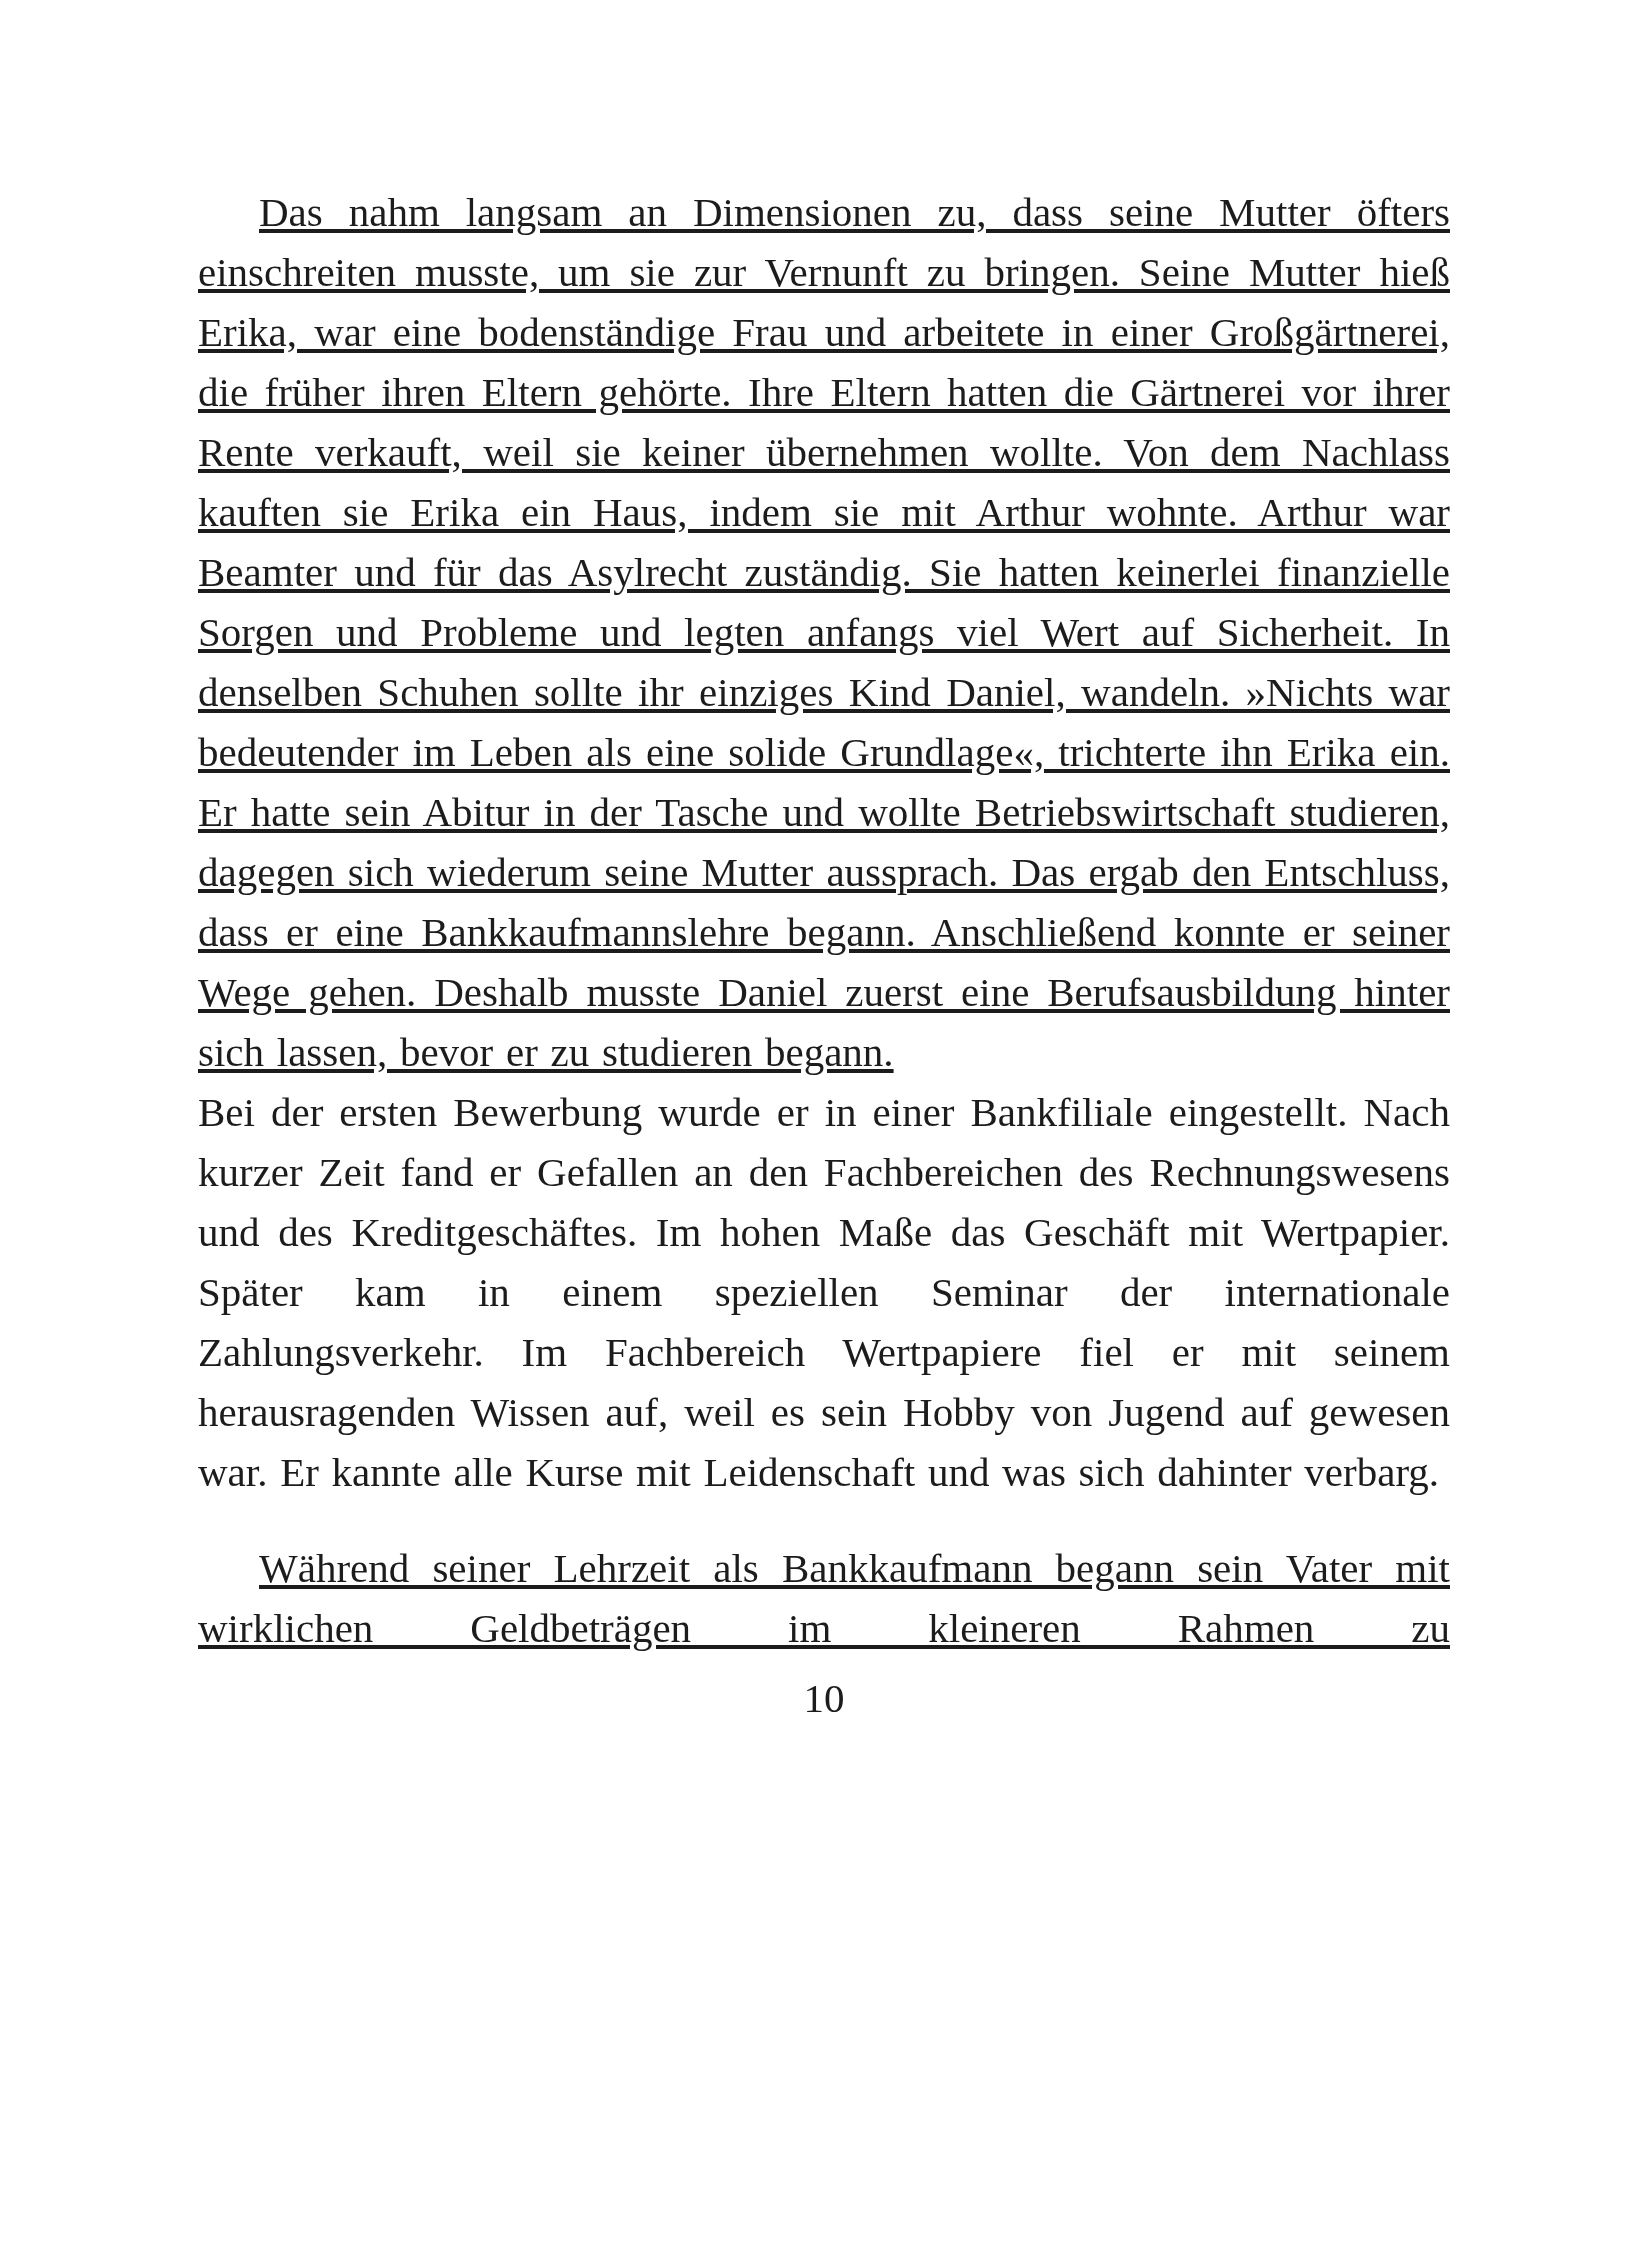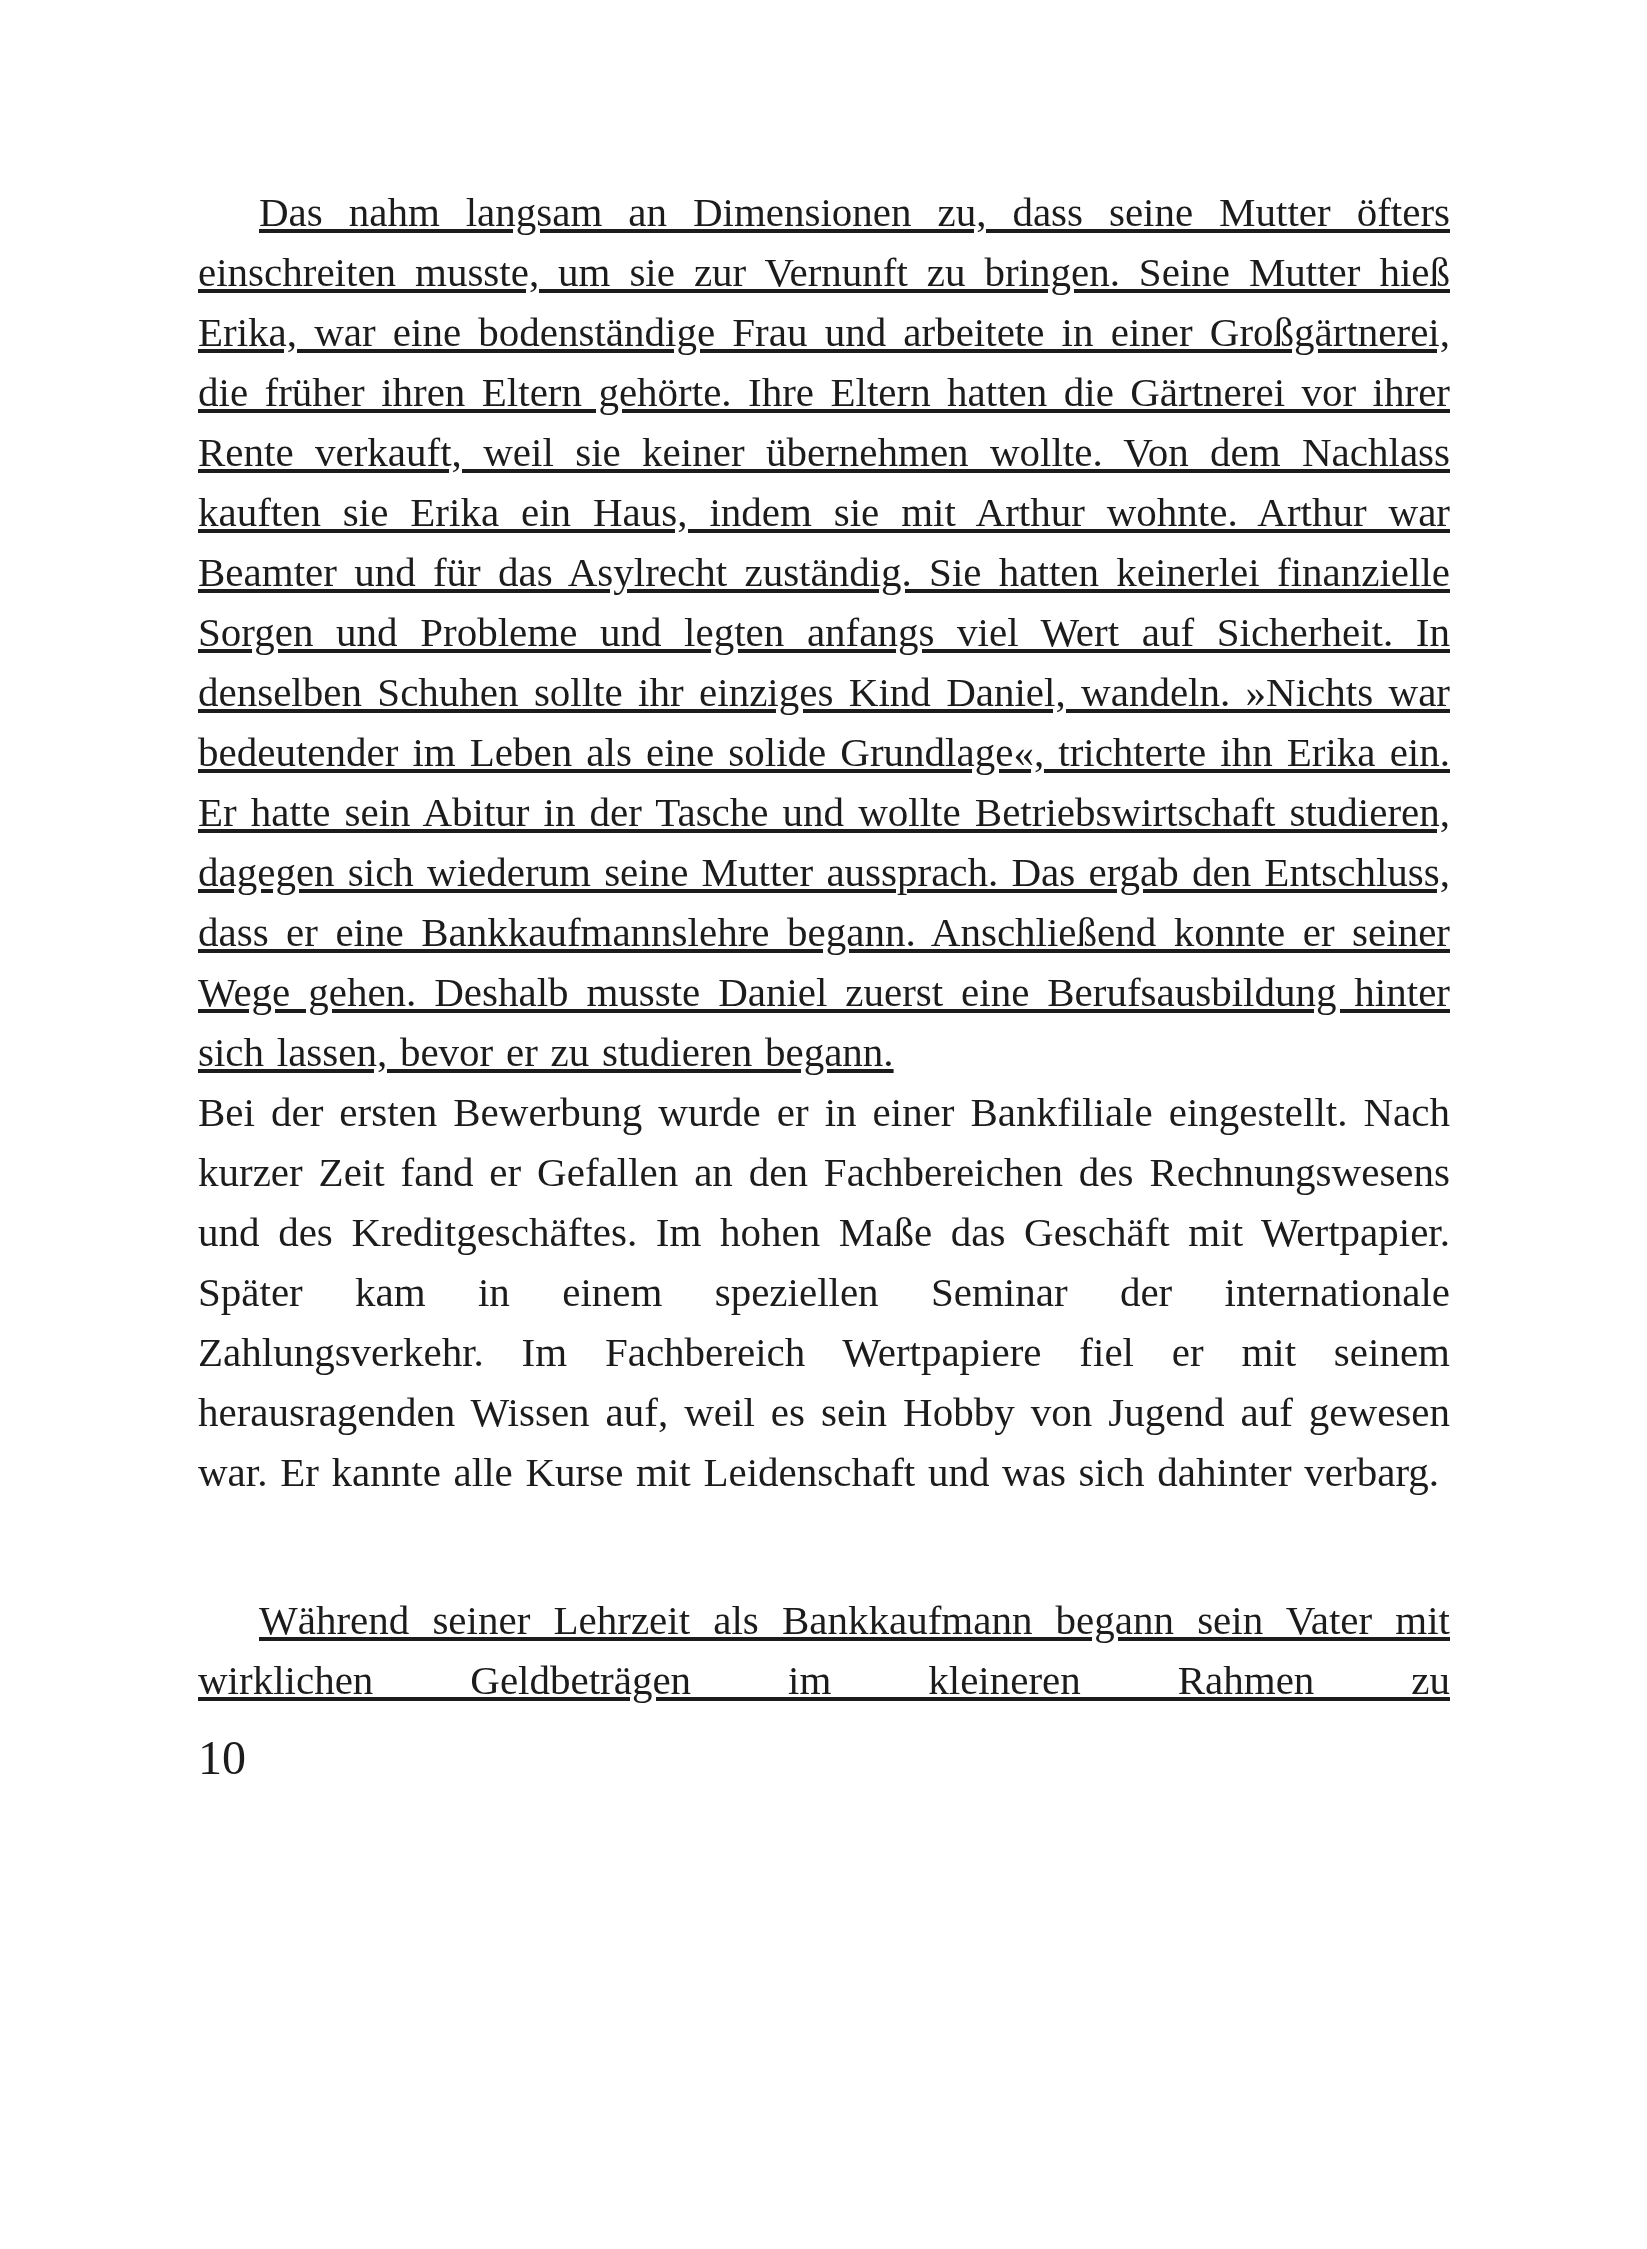--- a/index.html
+++ b/index.html
@@ -23,29 +23,29 @@
     margin: 0;
     text-align: justify;
     hyphens: none;
     word-spacing: 0.06em;
   }
   .para.indent {
     text-indent: 61px;
     text-decoration: underline;
   }
   .para.gap-before {
-    margin-top: 88px;
+    margin-top: 36px;
   }
   .para.justify-last {
     text-align-last: justify;
   }
   .page-number {
-    margin-top: 18px;
-    text-align: left;
-    font-size: 48px;
+    margin-top: 10px;
+    text-align: center;
+    font-size: 41px;
     line-height: 60px;
   }
 </style>
 </head>
 <body>
 
 <div class="book-page">
 
 
   <p class="para indent">Das nahm langsam an Dimensionen zu, dass seine Mutter öfters einschreiten musste, um sie zur Vernunft zu bringen. Seine Mutter hieß Erika, war eine bodenständige Frau und arbeitete in einer Großgärtnerei, die früher ihren Eltern gehörte. Ihre Eltern hatten die Gärtnerei vor ihrer Rente verkauft, weil sie keiner übernehmen wollte. Von dem Nachlass kauften sie Erika ein Haus, indem sie mit Arthur wohnte. Arthur war Beamter und für das Asylrecht zuständig. Sie hatten keinerlei finanzielle Sorgen und Probleme und legten anfangs viel Wert auf Sicherheit. In denselben Schuhen sollte ihr einziges Kind Daniel, wandeln. »Nichts war bedeutender im Leben als eine solide Grundlage«, trichterte ihn Erika ein. Er hatte sein Abitur in der Tasche und wollte Betriebswirtschaft studieren, dagegen sich wiederum seine Mutter aussprach. Das ergab den Entschluss, dass er eine Bankkaufmannslehre begann. Anschließend konnte er seiner Wege gehen. Deshalb musste Daniel zuerst eine Berufsausbildung hinter sich lassen, bevor er zu studieren begann.</p>

